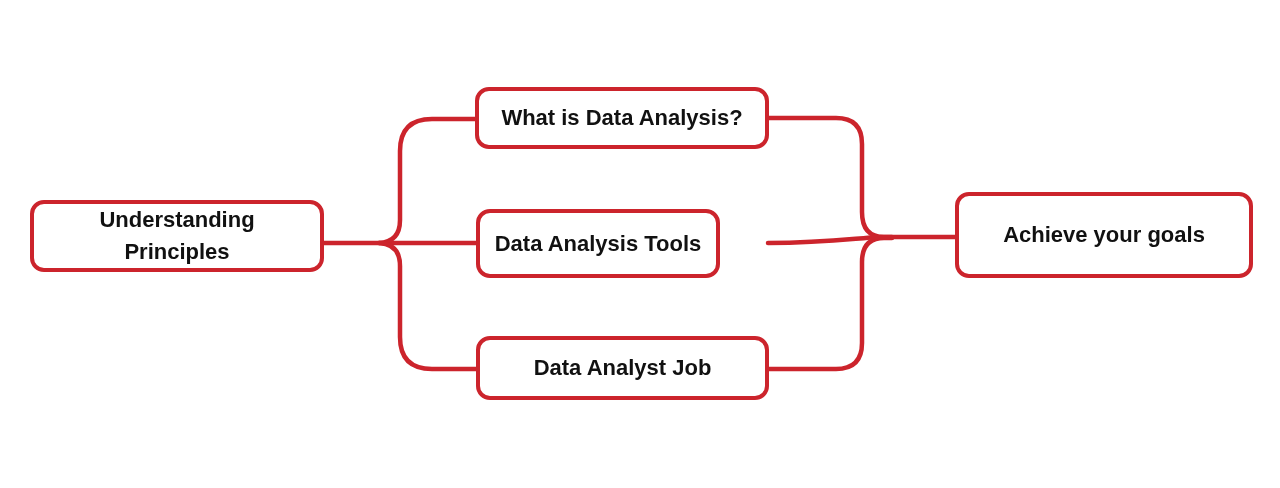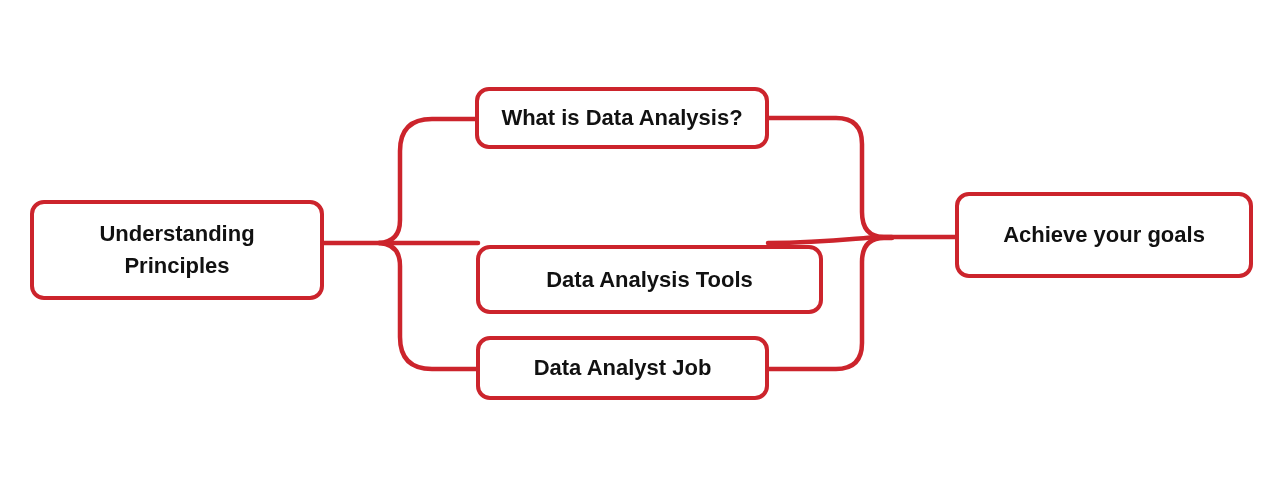--- a/index.html
+++ b/index.html
@@ -38,23 +38,23 @@
     display: flex;
     align-items: center;
     justify-content: center;
     text-align: center;
     color: #111111;
     font-weight: 700;
     font-size: 22px;
     line-height: 1.45;
     padding: 0 14px;
   }
-  .node-root   { left: 30px;  top: 200px; width: 294px; height: 100px; }
+  .node-root   { left: 30px;  top: 200px; width: 294px; height: 72px; }
   .node-top    { left: 475px; top: 87px;  width: 294px; height: 62px; }
-  .node-mid    { left: 476px; top: 209px; width: 347px; height: 69px; margin-top: 36px; }
+  .node-mid    { left: 476px; top: 209px; width: 244px; height: 69px; }
   .node-bottom { left: 476px; top: 336px; width: 293px; height: 64px; text-align: right; }
   .node-goal   { left: 955px; top: 192px; width: 298px; height: 86px; }
 </style>
 </head>
 <body>
 
 <div class="canvas">
 
   <svg class="connectors" viewBox="0 0 1280 488" xmlns="http://www.w3.org/2000/svg">
     <path d="M 322 243 H 478"></path>

